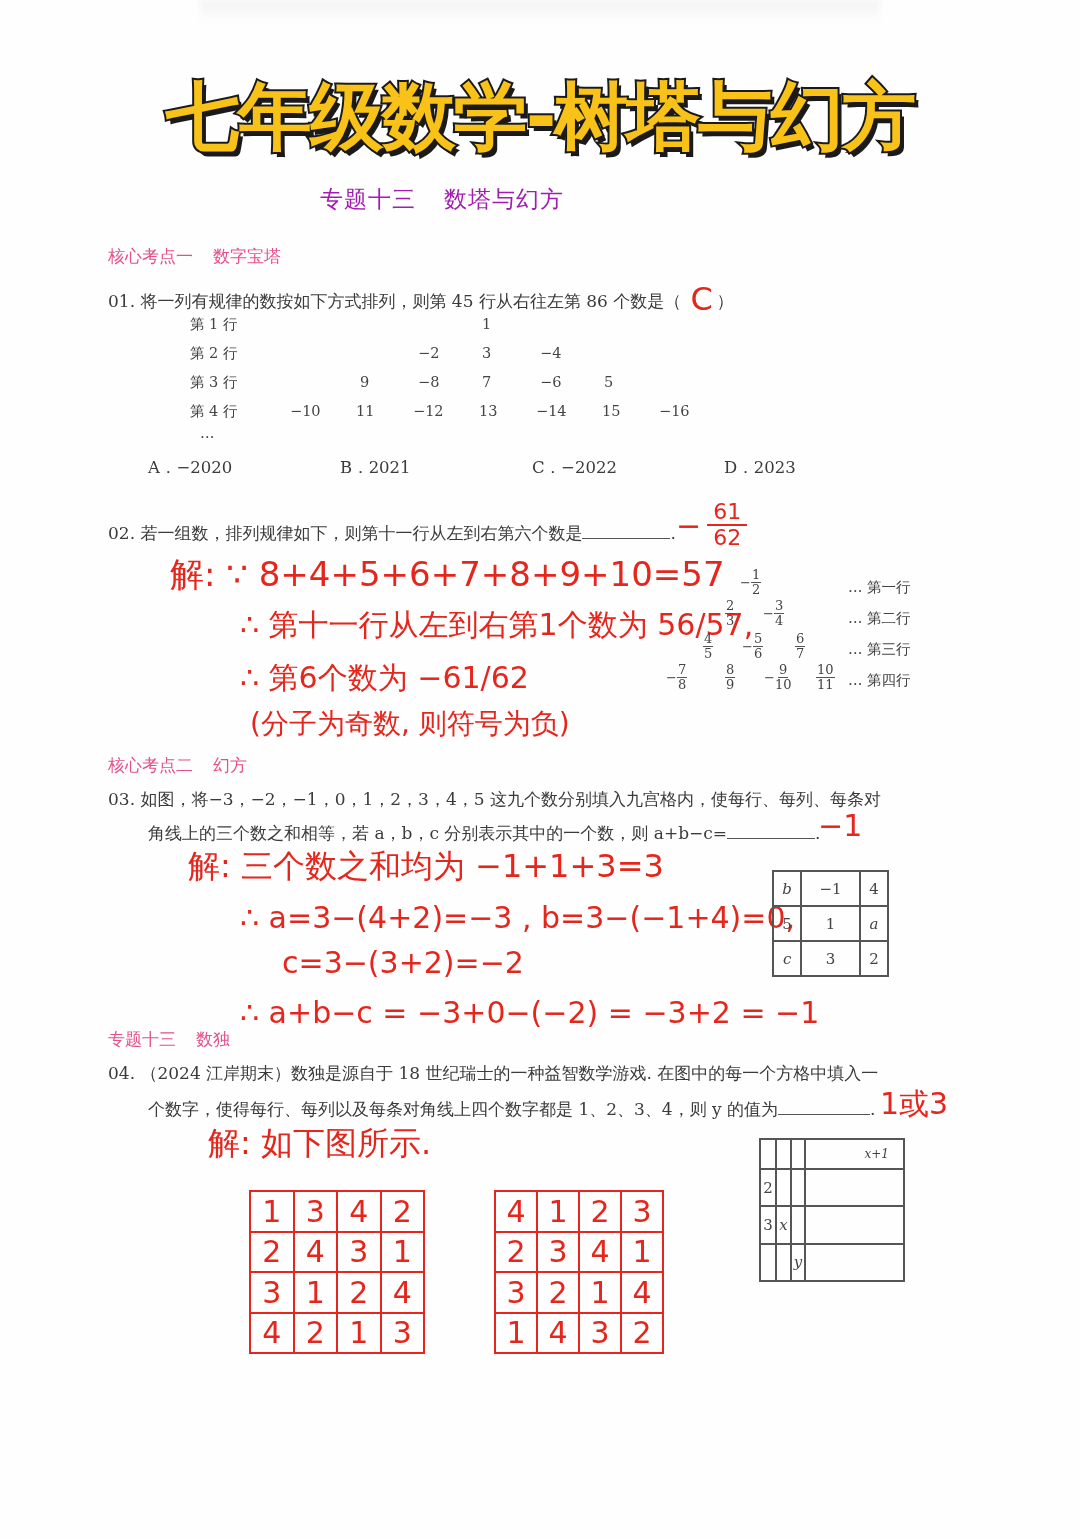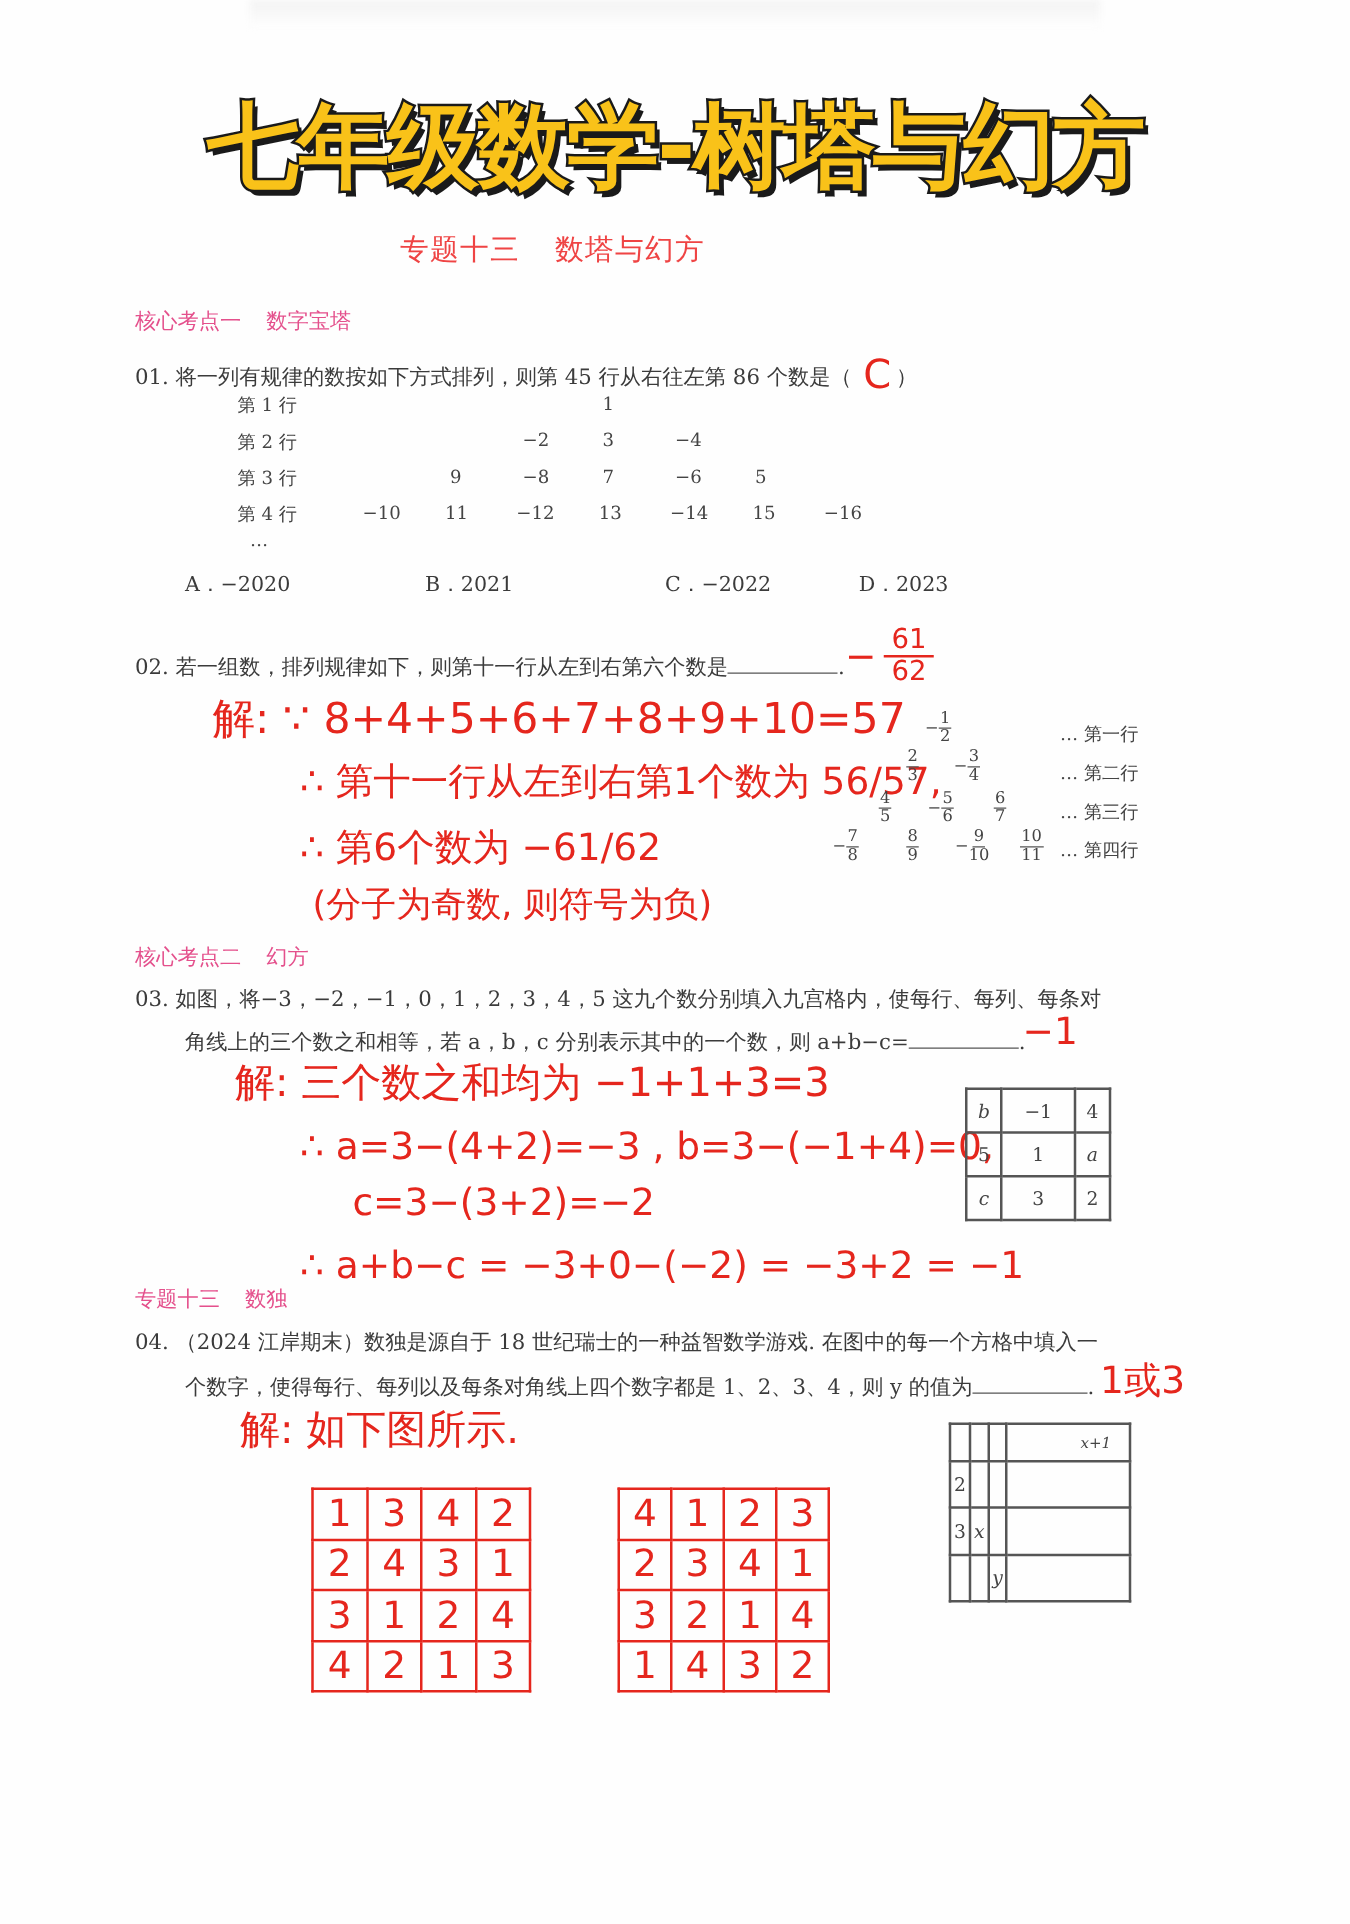--- a/index.html
+++ b/index.html
@@ -13,21 +13,21 @@
   }
   .banner {
     position: absolute; left: 0; top: 68px; width: 1080px; text-align: center;
     font-family: "DejaVu Sans", "Liberation Sans", sans-serif; font-weight: bold;
     font-size: 74px; letter-spacing: -2px; color: #f9c219;
     -webkit-text-stroke: 4px #1a1a1a; paint-order: stroke fill;
     text-shadow: 4px 5px 0 #1a1a1a;
   }
   .chapter {
     position: absolute; left: 0; top: 184px; width: 884px; text-align: center;
-    font-size: 23px; color: #ef4444; letter-spacing: 1px;
+    font-size: 23px; color: #a21caf; letter-spacing: 1px;
   }
   .chapter .gap { display: inline-block; width: 28px; }
   .abs { position: absolute; white-space: nowrap; }
   .section {
     font-family: "DejaVu Sans", "Liberation Sans", sans-serif; font-size: 17px; color: #e4508c;
   }
   .section .gap { display: inline-block; width: 20px; }
   .q { font-size: 17px; color: #3b3b3b; }
   .small { font-size: 14.5px; color: #444; }
   .hand {
@@ -85,21 +85,21 @@
 <div class="abs small" style="left:356px; top:403px;">11</div>
 <div class="abs small" style="left:413px; top:403px;">−12</div>
 <div class="abs small" style="left:479px; top:403px;">13</div>
 <div class="abs small" style="left:536px; top:403px;">−14</div>
 <div class="abs small" style="left:602px; top:403px;">15</div>
 <div class="abs small" style="left:659px; top:403px;">−16</div>
 
 <div class="abs q" style="left:148px; top:457px; font-size:16.5px;">A．−2020</div>
 <div class="abs q" style="left:340px; top:457px; font-size:16.5px;">B．2021</div>
 <div class="abs q" style="left:532px; top:457px; font-size:16.5px;">C．−2022</div>
-<div class="abs q" style="left:687px; top:457px; font-size:16.5px;">D．2023</div>
+<div class="abs q" style="left:724px; top:457px; font-size:16.5px;">D．2023</div>
 
 <div class="abs q" style="left:108px; top:520px;">
   <span>02.</span>
   <span>若一组数，排列规律如下，则第十一行从左到右第六个数是</span><span class="underline" style="width:88px; height:18px; position:relative;"></span><span>.</span>
 </div>
 <div class="abs hand" style="left:676px; top:500px; display:flex; align-items:center;">
   <span style="font-size:30px; margin-right:6px;">−</span>
   <span style="display:flex; flex-direction:column; align-items:center; font-size:22px; line-height:24px;">
     <span style="border-bottom:2px solid #e5261d; padding:0 6px;">61</span>
     <span>62</span>
@@ -234,21 +234,21 @@
 
 <div class="abs q" style="left:108px; top:1062px;">
   <span>04.</span>
   <span>（2024 江岸期末）数独是源自于 18 世纪瑞士的一种益智数学游戏. 在图中的每一个方格中填入一</span>
 </div>
 <div class="abs q" style="left:148px; top:1096px;">
   <span>个数字，使得每行、每列以及每条对角线上四个数字都是 1、2、3、4，则 y 的值为</span><span class="underline" style="width:92px; height:18px;"></span><span>.</span>
 </div>
 <div class="abs hand" style="left:880px; top:1084px; font-size:30px;">1或3</div>
 
-<div class="abs hand" style="left:192px; top:1122px; font-size:32px;">解: 如下图所示.</div>
+<div class="abs hand" style="left:208px; top:1122px; font-size:32px;">解: 如下图所示.</div>
 
 <table class="grid" style="left:759px; top:1138px; width:146px; height:144px;">
   <tbody>
       <tr>
     <td></td>
     <td></td>
     <td></td>
     <td class="it" style="font-size:12px;padding-left:44px;">x+1</td>
   </tr>
   <tr>

